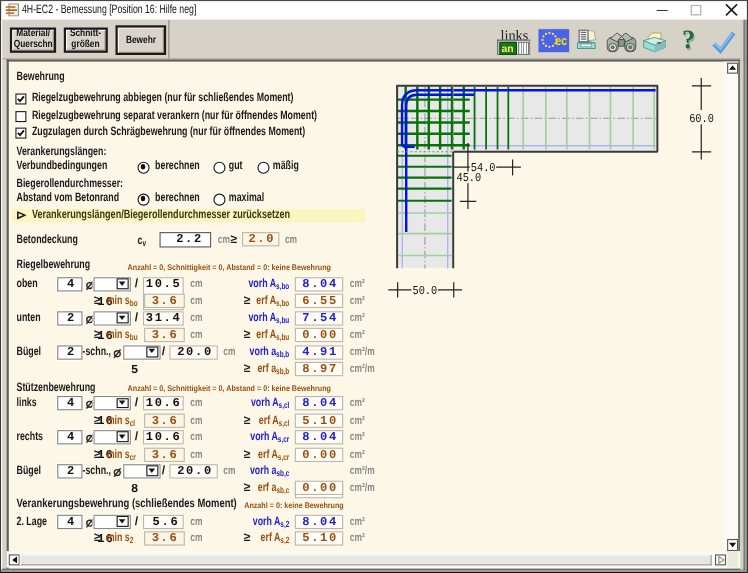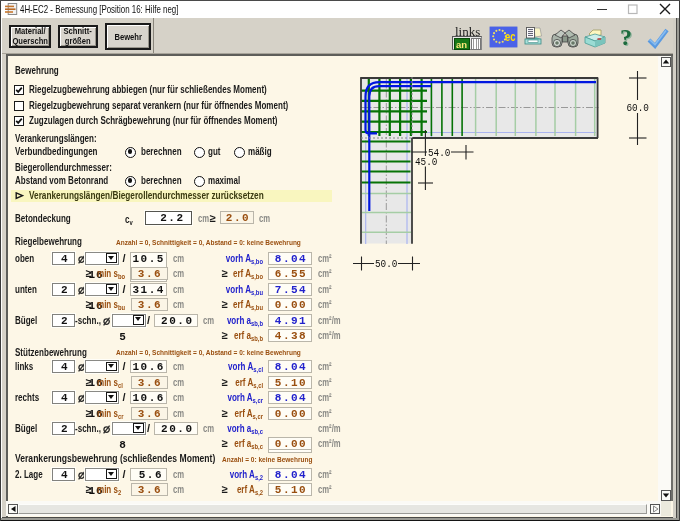--- a/index.html
+++ b/index.html
@@ -236,21 +236,21 @@
 <div class="u" style="left:317.5px;top:282.8px;transform:scaleX(0.73);">cm²</div>
 <div class="t" style="left:221.5px;top:298.2px;transform:scaleX(1);">≥</div>
 <div class="t" style="left:158px;top:298.2px;color:#9a4f10;width:105px;text-align:right;transform-origin:100% 50%;transform:scaleX(0.73);">erf A<span class="sb" style="color:inherit">s,bu</span></div>
 <div class="ob" style="left:268px;top:298.2px;width:44px;height:13px;color:#9a4f10;">0.00</div>
 <div class="u" style="left:317.5px;top:298.2px;transform:scaleX(0.73);">cm²</div>
 <div class="t" style="left:158px;top:313.6px;color:#2222cc;width:105px;text-align:right;transform-origin:100% 50%;transform:scaleX(0.73);">vorh a<span class="sb" style="color:inherit">sb,b</span></div>
 <div class="ob" style="left:268px;top:313.6px;width:44px;height:13px;color:#2222cc;">4.91</div>
 <div class="u" style="left:317.5px;top:313.6px;transform:scaleX(0.73);">cm²/m</div>
 <div class="t" style="left:221.5px;top:329.0px;transform:scaleX(1);">≥</div>
 <div class="t" style="left:158px;top:329.0px;color:#9a4f10;width:105px;text-align:right;transform-origin:100% 50%;transform:scaleX(0.73);">erf a<span class="sb" style="color:inherit">sb,b</span></div>
-<div class="ob" style="left:268px;top:329px;width:44px;height:13px;color:#9a4f10;">4.38</div>
+<div class="ob" style="left:268px;top:329px;width:44px;height:13px;color:#9a4f10;">8.97</div>
 <div class="u" style="left:317.5px;top:329.0px;transform:scaleX(0.73);">cm²/m</div>
 <div class="t" style="left:14.5px;top:345.5px;transform:scaleX(0.73);">Stützenbewehrung</div>
 <div class="n" style="left:116px;top:346.0px;color:#9a4f10;transform:scaleX(0.87);">Anzahl = 0, Schnittigkeit = 0, Abstand = 0: keine Bewehrung</div>
 <div class="t" style="left:15px;top:360.4px;transform:scaleX(0.73);">links</div>
 <div class="ib" style="left:51.5px;top:360.4px;width:23px;height:13px;color:#111;text-align:right;padding-right:4.5px;">4</div>
 <svg class="abs" style="left:78px;top:363.4px" width="8" height="9">
     <circle cx="3.6" cy="4.6" r="2.7" fill="none" stroke="#2a2a2a" stroke-width="1.3"></circle>
     <line x1="0.6" y1="8.4" x2="6.6" y2="0.7" stroke="#2a2a2a" stroke-width="1.3"></line>
   </svg>
 <div class="dd" style="left:84.5px;top:360.4px;">

